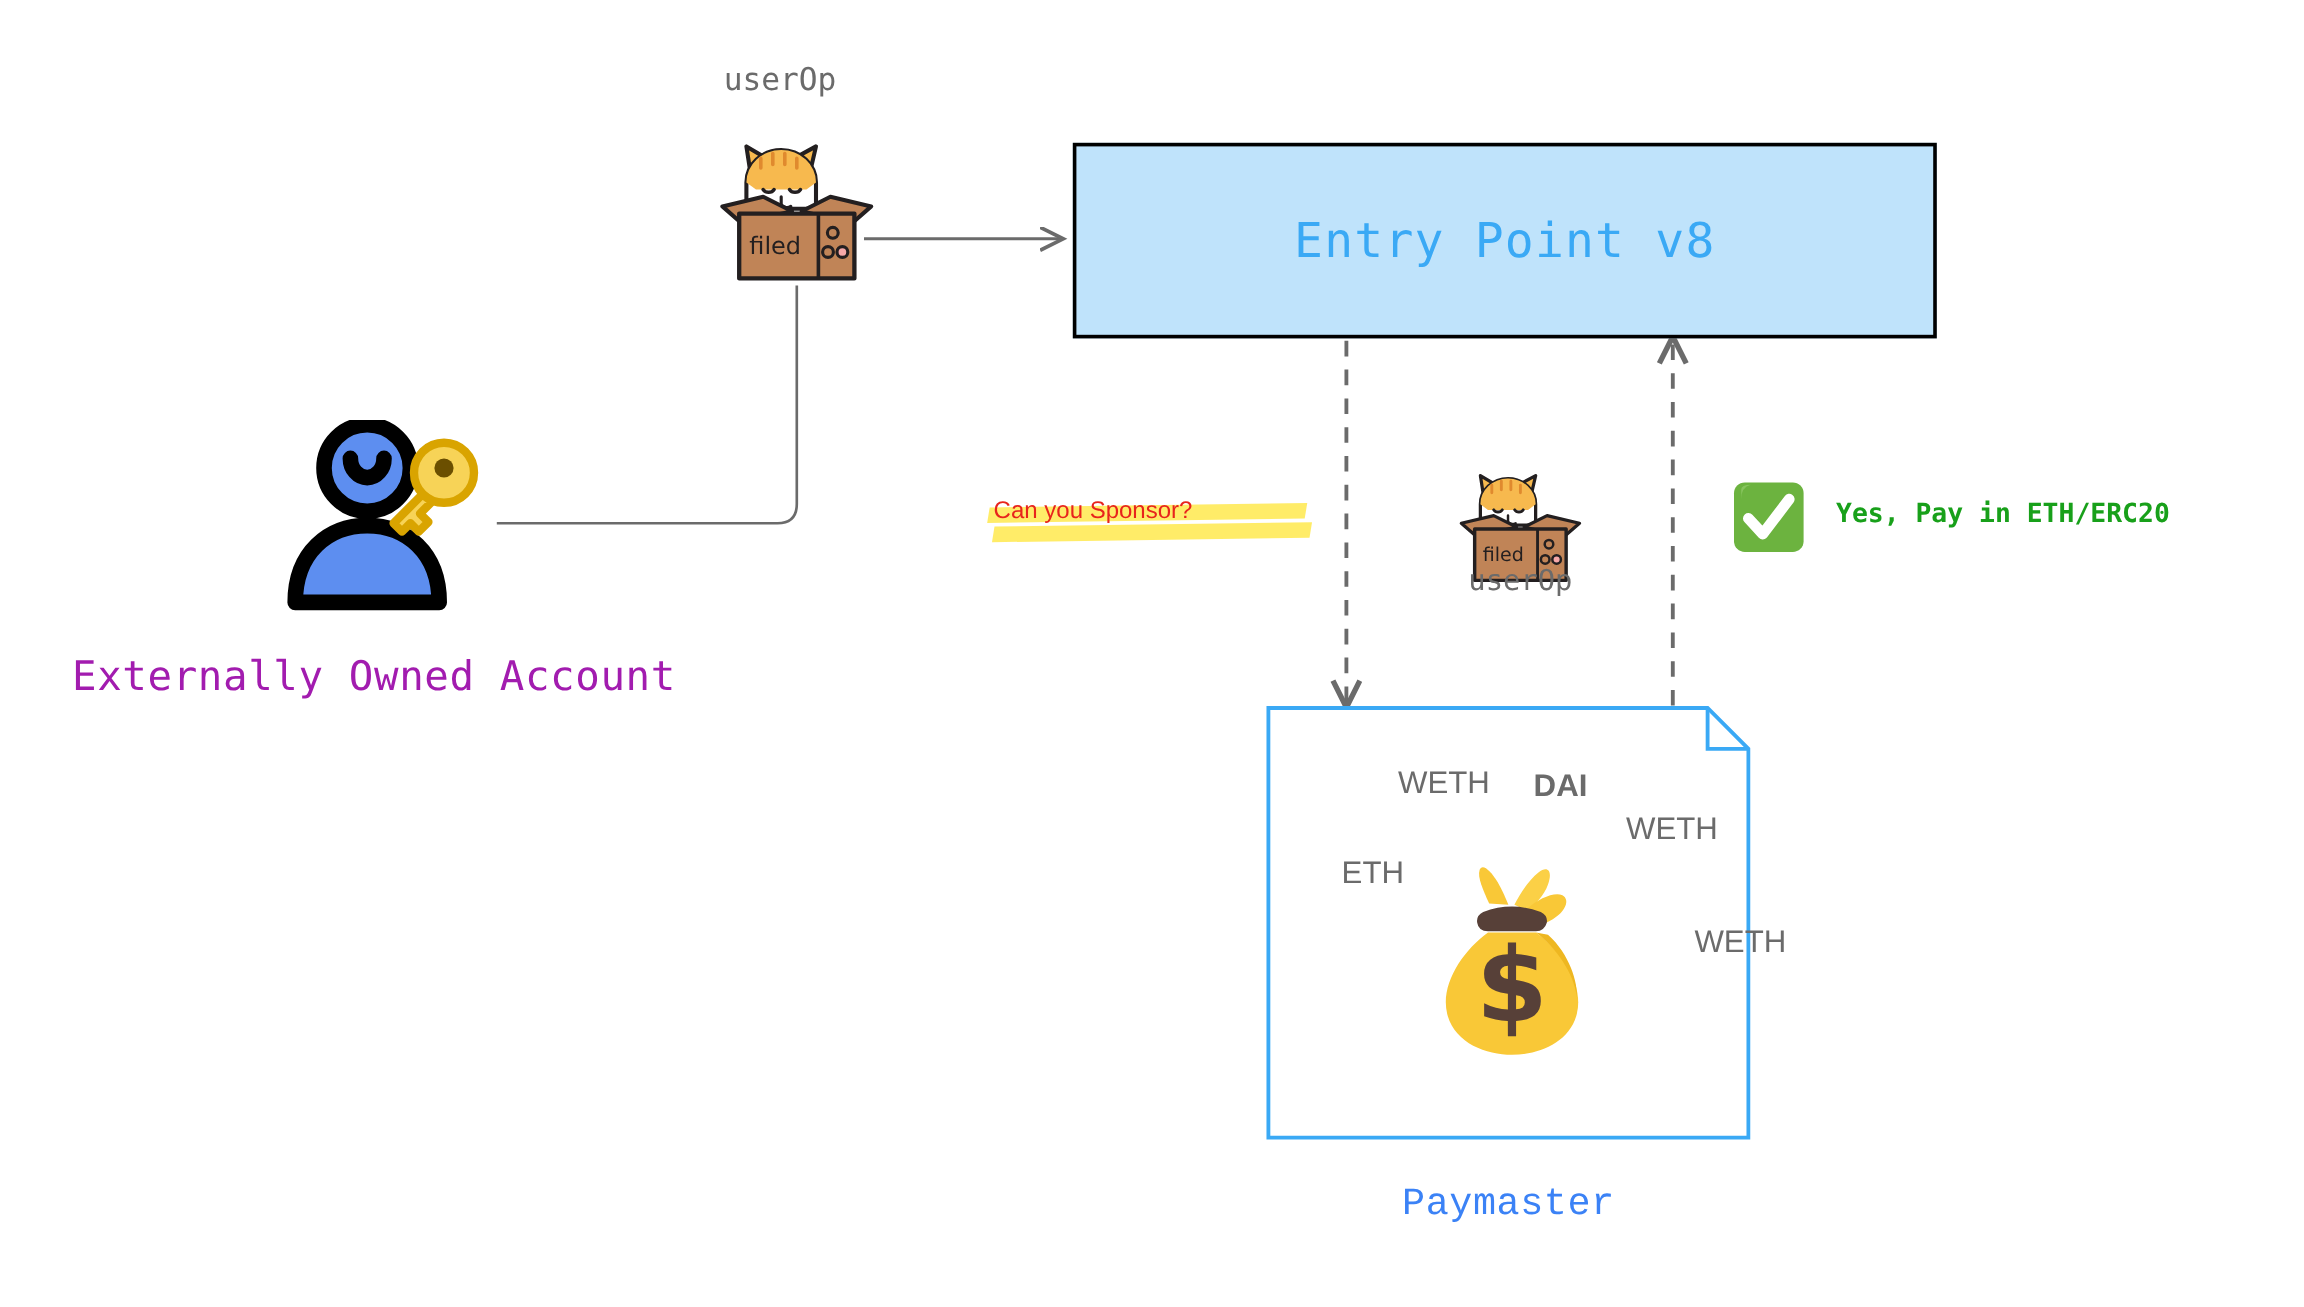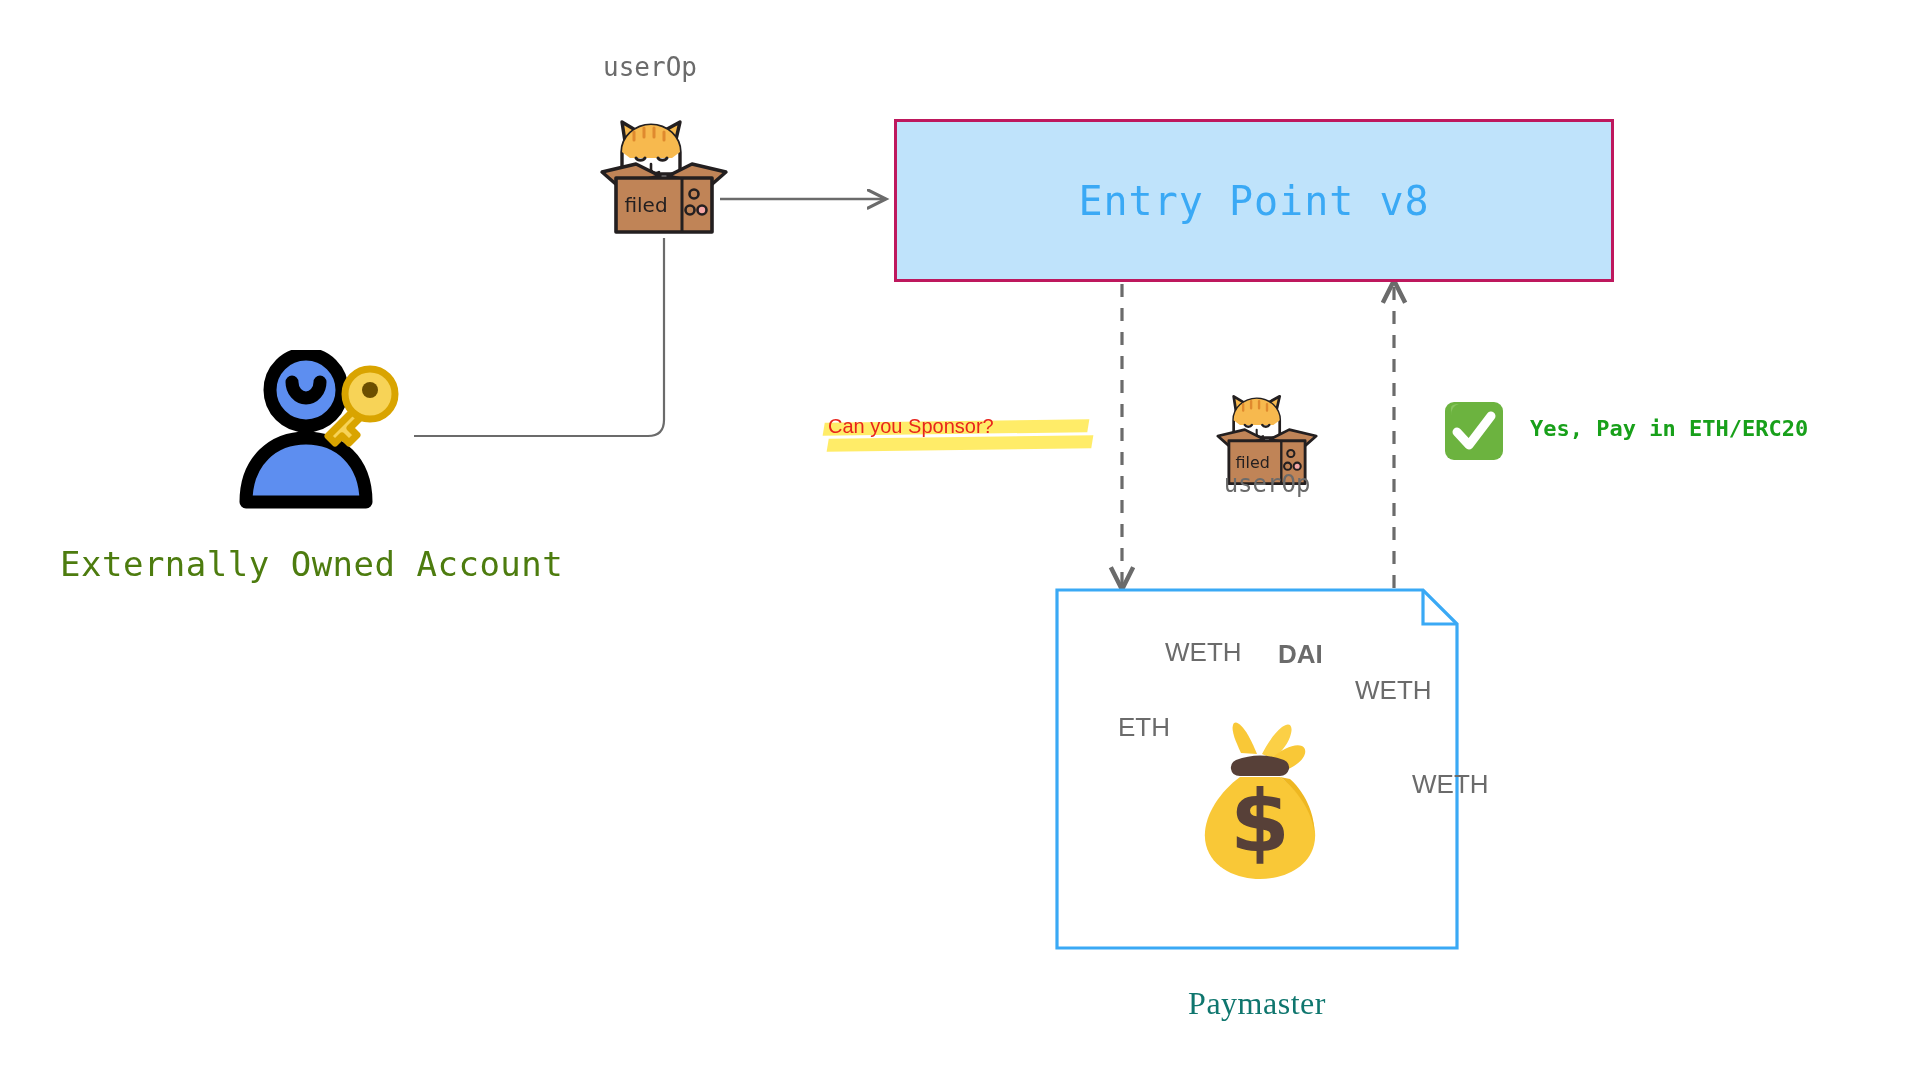--- a/index.html
+++ b/index.html
@@ -22,21 +22,21 @@
   }
   .abs { position: absolute; }
 
   
   #entry-point-box {
     left: 894px;
     top: 119px;
     width: 720px;
     height: 163px;
     background: #bfe3fb;
-    border: 3px solid #be185d;
+    border: 3px solid #000000;
     box-sizing: border-box;
     display: flex;
     align-items: center;
     justify-content: center;
   }
   #entry-point-label {
     font-family: "DejaVu Sans Mono", monospace;
     font-size: 40px;
     color: #3aa9f5;
     letter-spacing: 1px;
@@ -49,34 +49,34 @@
     top: 588px;
     width: 404px;
     height: 362px;
   }
   #paymaster-box svg { display: block; }
   #paymaster-caption {
     left: 1055px;
     top: 985px;
     width: 404px;
     text-align: center;
-    font-family: Liberation Serif, serif;
+    font-family: Liberation Mono, monospace;
     font-size: 32px;
-    color: #0f766e;
+    color: #3b82f6;
     letter-spacing: 0.5px;
   }
 
   
   #eoa-icon { left: 238px; top: 350px; width: 210px; height: 160px; }
   #eoa-caption {
     left: 60px;
     top: 544px;
     font-family: "DejaVu Sans Mono", monospace;
     font-size: 34px;
-    color: #4d7c0f;
+    color: #a21caf;
     letter-spacing: 0.5px;
     white-space: nowrap;
   }
 
   
   #userop-top-label {
     left: 560px;
     top: 52px;
     width: 180px;
     text-align: center;

